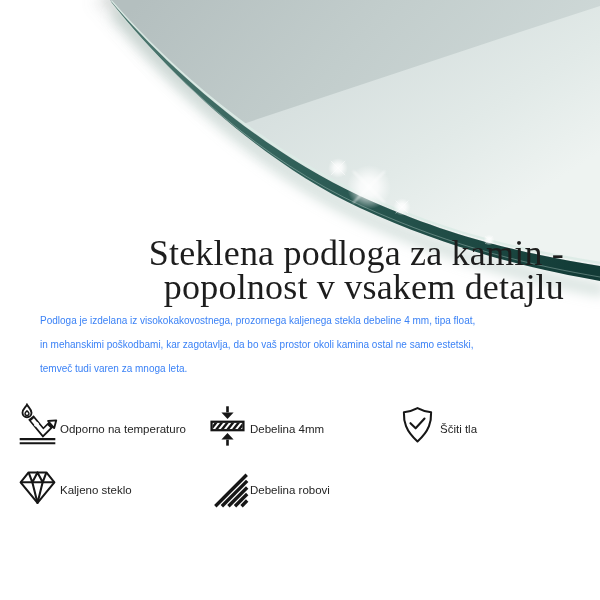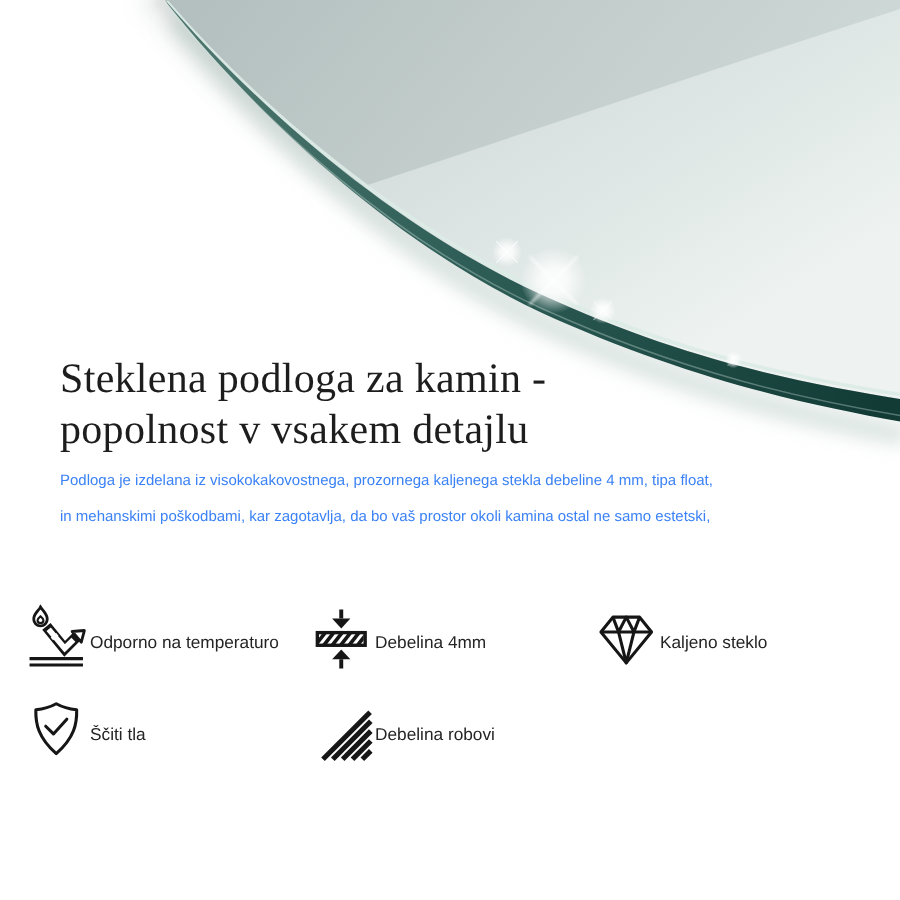--- a/index.html
+++ b/index.html
@@ -6,22 +6,22 @@
   body{
     width:600px;height:600px;position:relative;overflow:hidden;
     background:#ffffff;
     font-family:"Liberation Sans",sans-serif;
     -webkit-font-smoothing:antialiased;
   }
   .photo{position:absolute;top:0;left:0;width:600px;height:310px;}
   .content{position:absolute;left:40px;top:236px;width:524px;z-index:2;}
   h1{
     font-family:"Liberation Serif","DejaVu Serif",serif;
-    font-size:28px;line-height:34px;font-weight:500;
-    color:#1d1d1d;margin:0;letter-spacing:.2px;
+    font-size:36px;line-height:34px;font-weight:500;
+    color:#1d1d1d;margin:0;letter-spacing:.2px;text-align:right;
   }
   .desc{margin-top:5px;font-size:10px;line-height:24px;color:#3b82f6;}
   .features{
     position:absolute;left:15px;right:15px;top:403px;z-index:2;
     display:grid;grid-template-columns:1fr 1fr 1fr;row-gap:16px;
   }
   .feature{display:flex;flex-direction:row;align-items:center;}
   .feature svg{width:45px;height:45px;display:block;}
   .feature .label{margin-top:6px;font-size:11.5px;color:#242424;}
   .ic{stroke:#161616;fill:none;stroke-width:2.2;}
@@ -97,20 +97,21 @@
   <use href="#spark" transform="translate(489,240) scale(0.25)"></use>
 </svg>
 </div>
 
 <div class="content">
   <h1><span>Steklena podloga za kamin -</span><br>
   <span>popolnost v vsakem detajlu</span></h1>
   <div class="desc">
     <div>Podloga je izdelana iz visokokakovostnega, prozornega kaljenega stekla debeline 4 mm, tipa float,</div>
     <div>in mehanskimi poškodbami, kar zagotavlja, da bo vaš prostor okoli kamina ostal ne samo estetski,</div>
+    <div>temveč tudi varen za mnoga leta.</div>
   </div>
 </div>
 
 <div class="features">
 
   <div class="feature">
     <svg viewBox="0 0 48 48">
       <line class="ic" x1="5" y1="38.5" x2="43" y2="38.5" stroke-width="2.4"></line>
       <line class="ic" x1="5" y1="43" x2="43" y2="43" stroke-width="1.8"></line>
       <path d="M17,15.5 L30,31.5 L38.5,23" stroke="#161616" stroke-width="7.6" fill="none"></path>
@@ -142,34 +143,34 @@
       <line x1="24" y1="3.5" x2="24" y2="10" stroke="#161616" stroke-width="2.8"></line>
       <path d="M17.5,10 L30.5,10 L24,17 Z" fill="#161616"></path>
       <path d="M17.5,39 L30.5,39 L24,32 Z" fill="#161616"></path>
       <line x1="24" y1="39" x2="24" y2="45.5" stroke="#161616" stroke-width="2.8"></line>
     </svg>
     <div class="label">Debelina 4mm</div>
   </div>
 
   <div class="feature">
     <svg viewBox="0 0 48 48">
+      <path class="ic" stroke-width="2.4" stroke-linejoin="round" d="M24,5.5 C28.5,8 33.5,9.3 38.5,9.8 C38.8,19.5 37,29.5 24,41 C11,29.5 9.2,19.5 9.5,9.8 C14.5,9.3 19.5,8 24,5.5 Z"></path>
+      <path class="ic" stroke-width="2.6" stroke-linecap="round" stroke-linejoin="round" d="M16.5,21.5 L22,27 L31.5,16.5"></path>
+    </svg>
+    <div class="label">Ščiti tla</div>
+  </div>
+
+  <div class="feature">
+    <svg viewBox="0 0 48 48">
       <path class="ic" stroke-linejoin="round" d="M14.5,9 L33.5,9 L42,19.5 L24,41.5 L6,19.5 Z"></path>
       <line class="ic" x1="6" y1="19.5" x2="42" y2="19.5"></line>
       <path class="ic" stroke-linejoin="round" d="M14.5,9 L18.5,19.5 L24,9 L29.5,19.5 L33.5,9"></path>
       <path class="ic" stroke-linejoin="round" d="M18.5,19.5 L24,41.5 L29.5,19.5"></path>
     </svg>
     <div class="label">Kaljeno steklo</div>
-  </div>
-
-  <div class="feature">
-    <svg viewBox="0 0 48 48">
-      <path class="ic" stroke-width="2.4" stroke-linejoin="round" d="M24,5.5 C28.5,8 33.5,9.3 38.5,9.8 C38.8,19.5 37,29.5 24,41 C11,29.5 9.2,19.5 9.5,9.8 C14.5,9.3 19.5,8 24,5.5 Z"></path>
-      <path class="ic" stroke-width="2.6" stroke-linecap="round" stroke-linejoin="round" d="M16.5,21.5 L22,27 L31.5,16.5"></path>
-    </svg>
-    <div class="label">Ščiti tla</div>
   </div>
 
   <div class="feature">
     <svg viewBox="0 0 48 48">
       <line x1="11" y1="45" x2="44.5" y2="11.5" stroke="#161616" stroke-width="3.6"></line>
       <line x1="18" y1="45" x2="45" y2="18" stroke="#161616" stroke-width="3.6"></line>
       <line x1="25" y1="45" x2="45" y2="25" stroke="#161616" stroke-width="3.6"></line>
       <line x1="32" y1="45" x2="45" y2="32" stroke="#161616" stroke-width="3.6"></line>
       <line x1="39" y1="45" x2="45" y2="39" stroke="#161616" stroke-width="3.6"></line>
     </svg>

